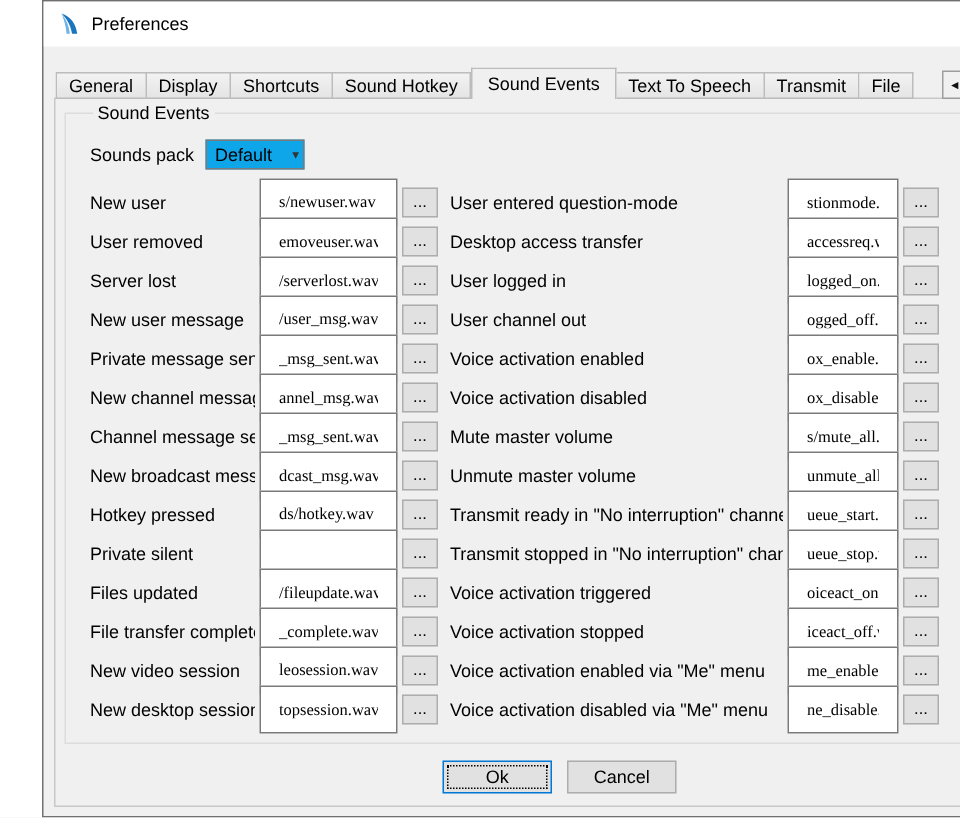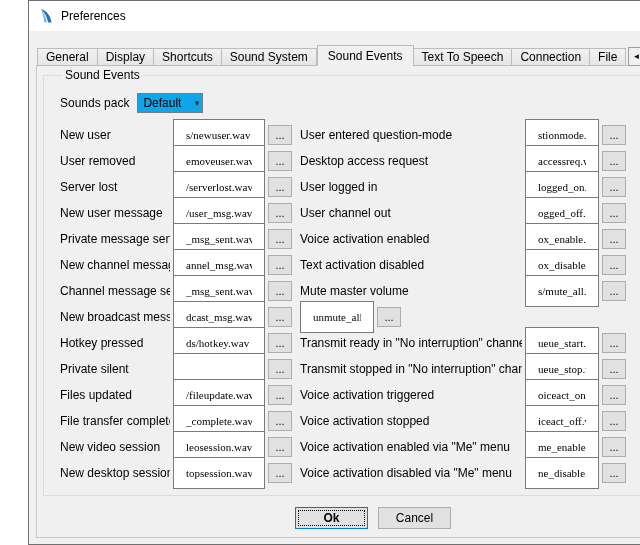--- a/index.html
+++ b/index.html
@@ -101,21 +101,21 @@
     display:flex;justify-content:center;gap:10px;padding-left:50px;
   }
   .btn{
     width:73px;height:22px;box-sizing:border-box;
     border:1px solid #adadad;background:#e1e1e1;
     font-family:"Liberation Sans",sans-serif;font-size:12px;
     padding:0;cursor:default;
   }
   .btn.default{
     border-color:#0078d7;
-    outline:1px dotted #000;outline-offset:-4px;font-weight:bold;
+    outline:1px dotted #000;outline-offset:-4px;
   }
 </style>
 </head>
 <body>
 
 <div class="window">
 
   <div class="titlebar">
     <span class="app-icon">
       <svg width="16" height="16" viewBox="0 0 16 16">
@@ -124,24 +124,24 @@
       </svg>
     </span>
     <span class="title-text">Preferences</span>
   </div>
 
   <div class="tabbar">
     <div id="tabs" style="display:flex;align-items:flex-end;">
         <div class="tab">General</div>
         <div class="tab">Display</div>
         <div class="tab">Shortcuts</div>
-        <div class="tab">Sound System</div>
+        <div class="tab">Sound Hotkey</div>
         <div class="tab active">Sound Events</div>
         <div class="tab">Text To Speech</div>
-        <div class="tab">Connection</div>
+        <div class="tab">Transmit</div>
         <div class="tab">File</div>
       </div>
     <div class="tab-scroll">
       <button>◄</button>
       <button>►</button>
     </div>
   </div>
 
   <div class="pane">
 
@@ -243,21 +243,21 @@
   </div>
 </div>
         <div id="right-col" class="col col-right">
   <div class="sound-row">
     <span class="row-label">User entered question-mode</span>
     <input class="row-input" type="text" value="stionmode.wav" style="">
     <button class="browse">...</button>
   </div>
 
   <div class="sound-row">
-    <span class="row-label">Desktop access request</span>
+    <span class="row-label">Desktop access transfer</span>
     <input class="row-input" type="text" value="accessreq.wav" style="">
     <button class="browse">...</button>
   </div>
 
   <div class="sound-row">
     <span class="row-label">User logged in</span>
     <input class="row-input" type="text" value="logged_on.wav" style="">
     <button class="browse">...</button>
   </div>
 
@@ -267,32 +267,33 @@
     <button class="browse">...</button>
   </div>
 
   <div class="sound-row">
     <span class="row-label">Voice activation enabled</span>
     <input class="row-input" type="text" value="ox_enable.wav" style="">
     <button class="browse">...</button>
   </div>
 
   <div class="sound-row">
-    <span class="row-label">Text activation disabled</span>
+    <span class="row-label">Voice activation disabled</span>
     <input class="row-input" type="text" value="ox_disable.wav" style="">
     <button class="browse">...</button>
   </div>
 
   <div class="sound-row">
     <span class="row-label">Mute master volume</span>
     <input class="row-input" type="text" value="s/mute_all.wav" style="">
     <button class="browse">...</button>
   </div>
 
   <div class="sound-row">
+    <span class="row-label">Unmute master volume</span>
     <input class="row-input" type="text" value="unmute_all.wav" style="">
     <button class="browse">...</button>
   </div>
 
   <div class="sound-row">
     <span class="row-label">Transmit ready in "No interruption" channel</span>
     <input class="row-input" type="text" value="ueue_start.wav" style="">
     <button class="browse">...</button>
   </div>
 

